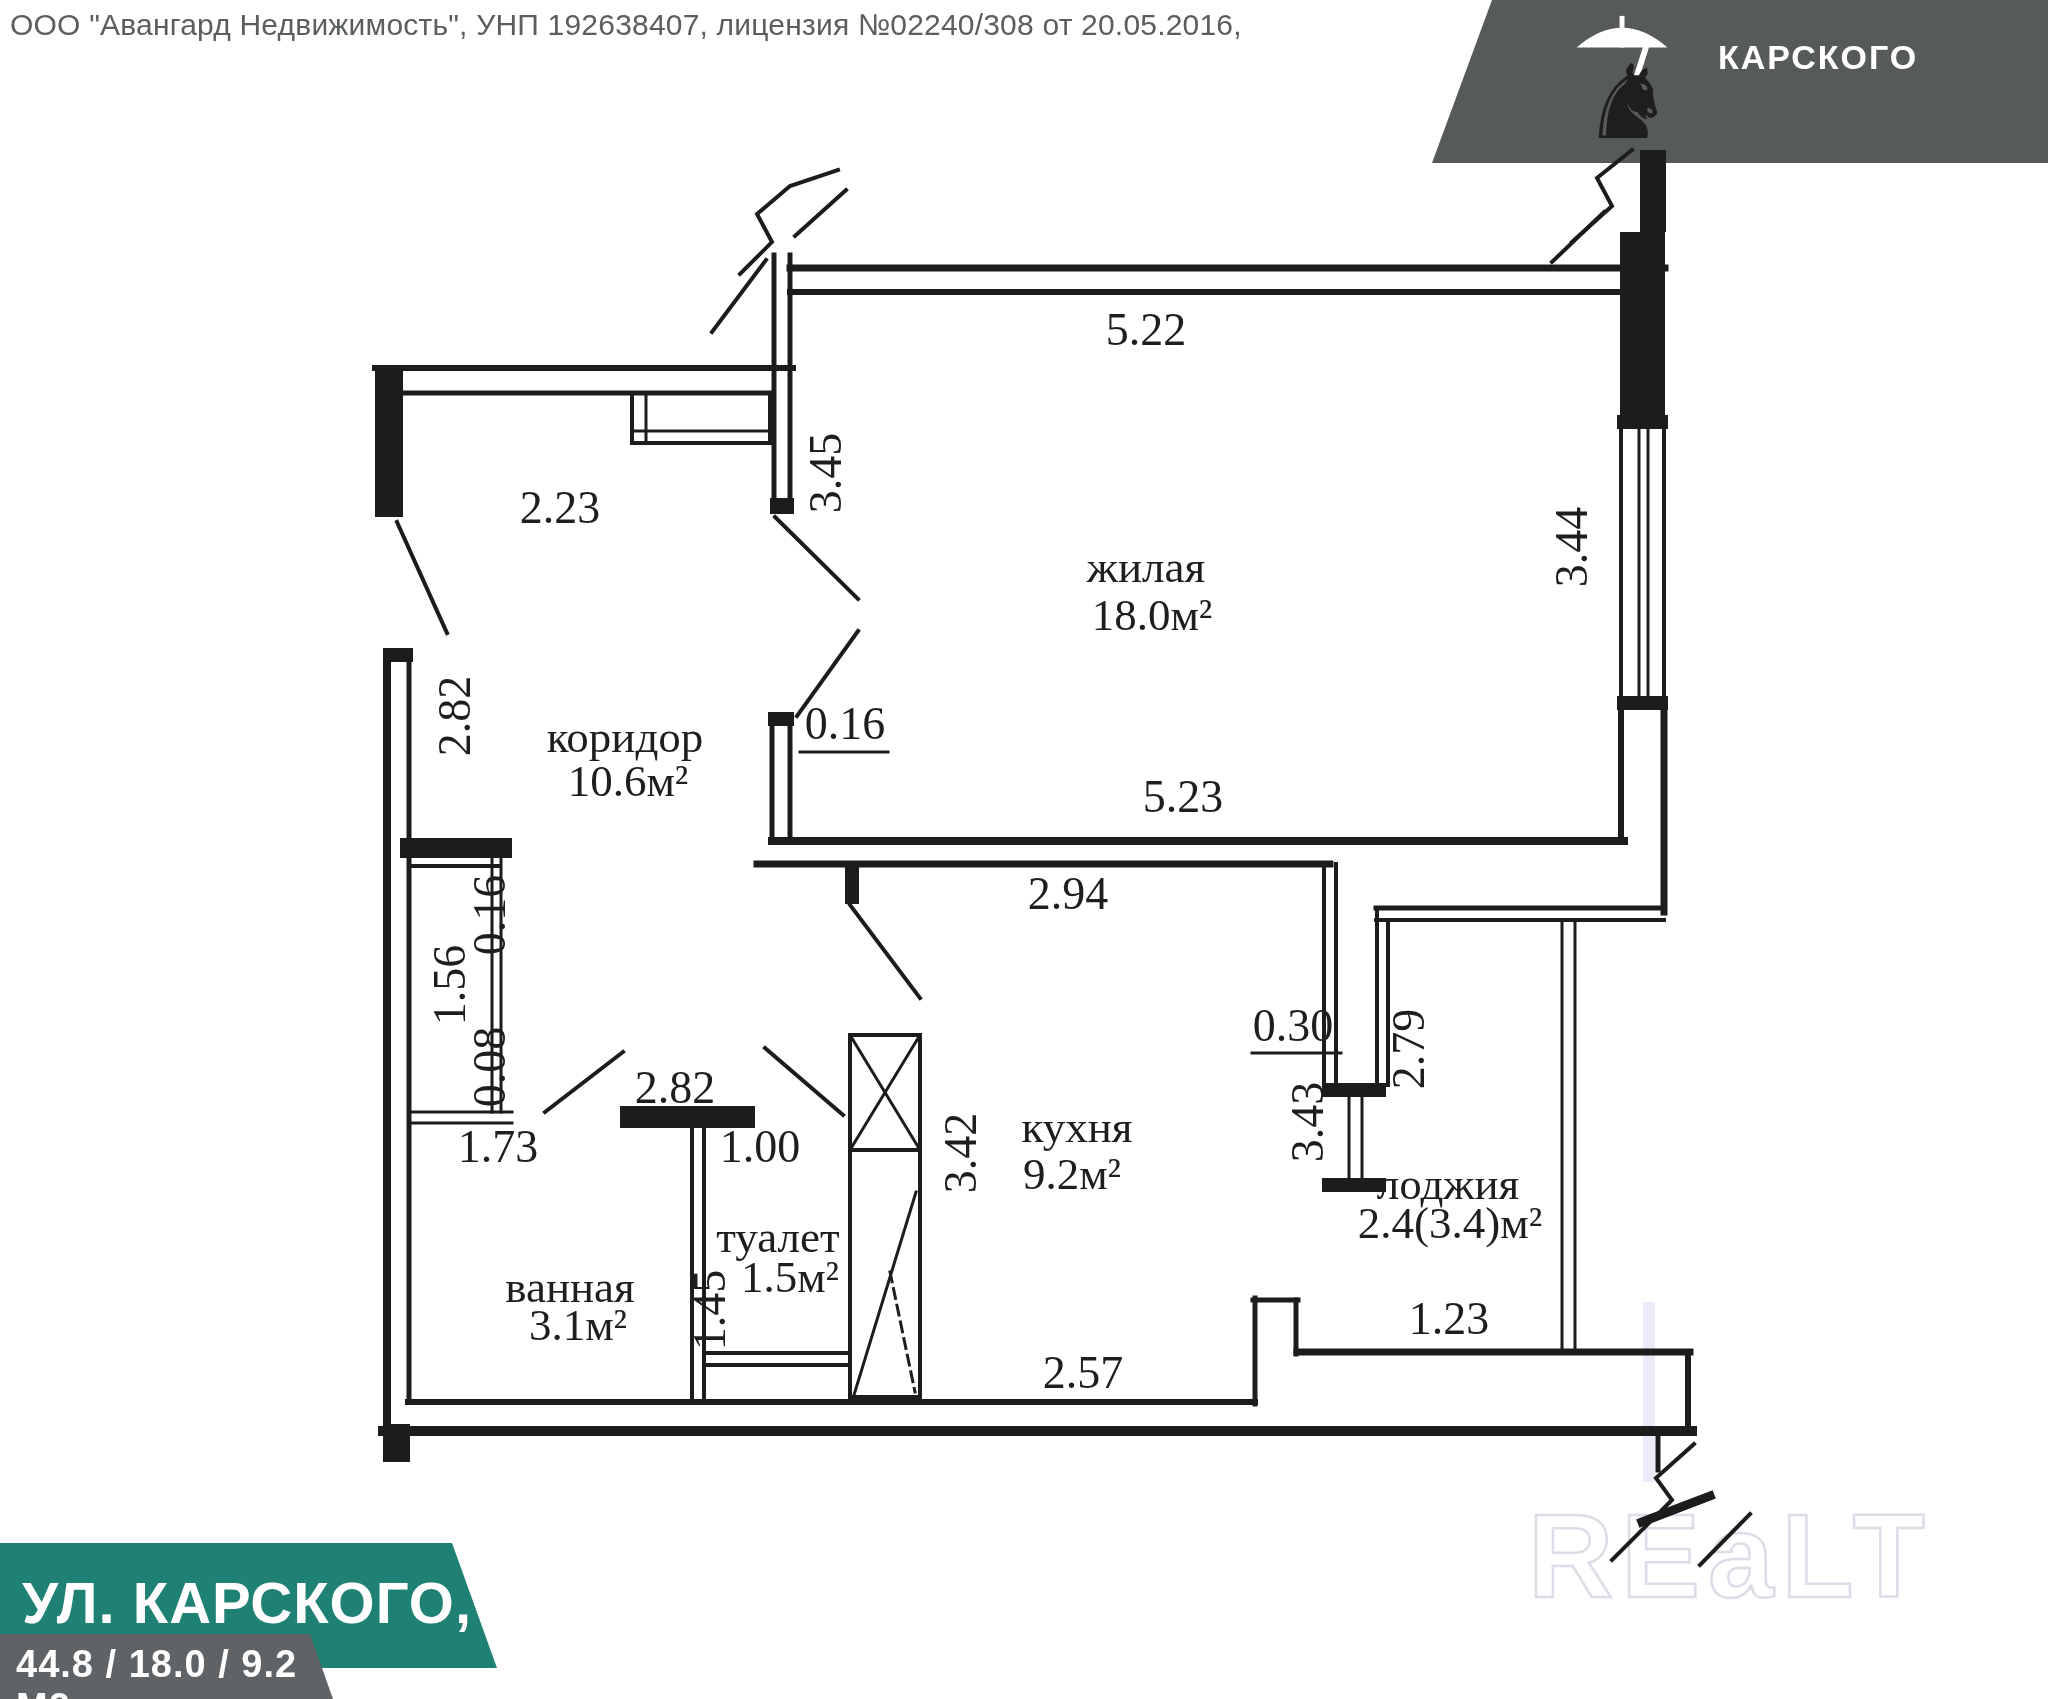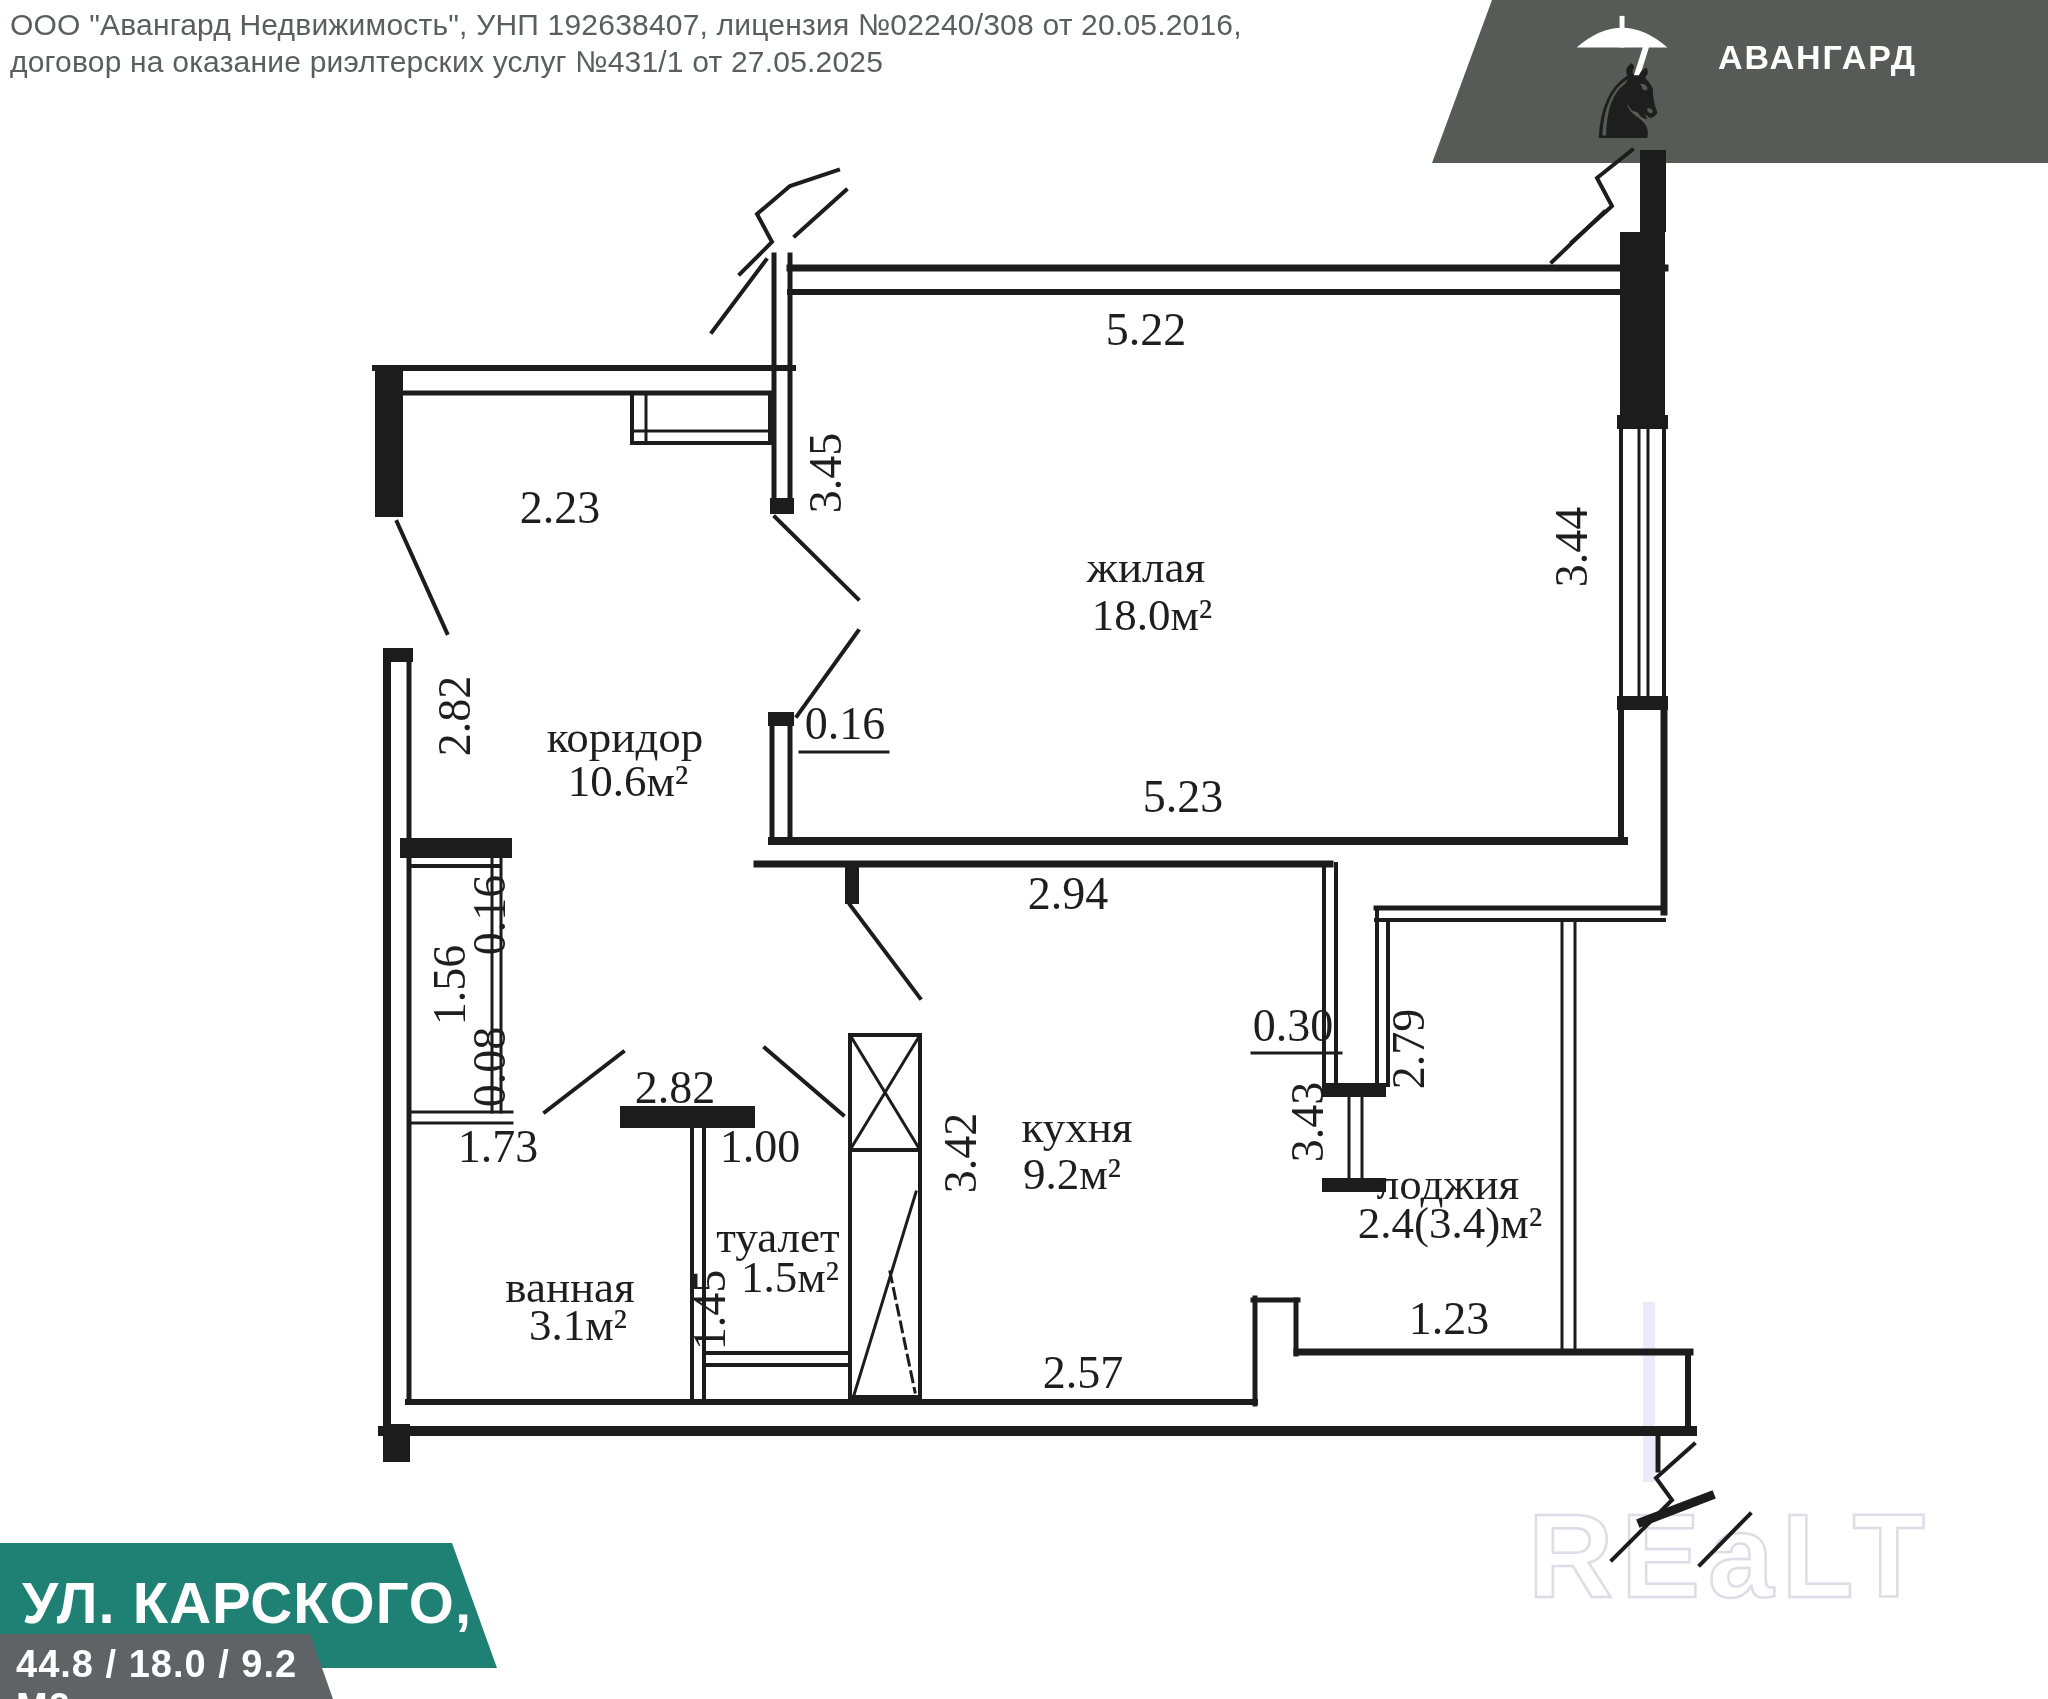--- a/index.html
+++ b/index.html
@@ -27,34 +27,33 @@
   svg .wm{font-family:"Liberation Sans",sans-serif;font-weight:bold;font-size:118px;
           fill:#ffffff;stroke:#dddde8;stroke-width:2.5px;letter-spacing:8px;}
 </style>
 </head>
 <body>
 
 <div id="stage">
 
   <div class="hdr">
     <div>ООО "Авангард Недвижимость", УНП 192638407, лицензия №02240/308 от 20.05.2016,</div>
-    <div>договор на оказание риэлтерских услуг №431/1 от 27.05.2025</div>
   </div>
 
   <div class="logo">
     <svg class="logo-icon" viewBox="0 0 150 150">
       <path d="M26 40 Q72 0 118 40 L26 40 Z" fill="#ffffff"></path>
       <line x1="72" y1="8" x2="72" y2="40" stroke="#ffffff" stroke-width="5"></line>
       <line x1="98" y1="34" x2="86" y2="72" stroke="#ffffff" stroke-width="6"></line>
       <g transform="translate(150,0) scale(-1,1)">
         <text x="72" y="132" font-size="104" fill="#ffffff" text-anchor="middle">♞</text>
       </g>
     </svg>
     <div class="logo-txt">
-      <div>АВАНГАРД</div>
+      <div>КАРСКОГО</div>
     </div>
   </div>
 
   <svg width="2048" height="1699" viewBox="0 0 2048 1699" style="position:absolute;left:0;top:0">
 
     <text class="wm" x="1528" y="1597">REaLT</text>
     <rect x="1643" y="1302" width="12" height="180" fill="#dcdcf4" opacity="0.6"></rect>
 
     <g stroke="#1c1c1c" fill="none" stroke-linecap="square">
 

